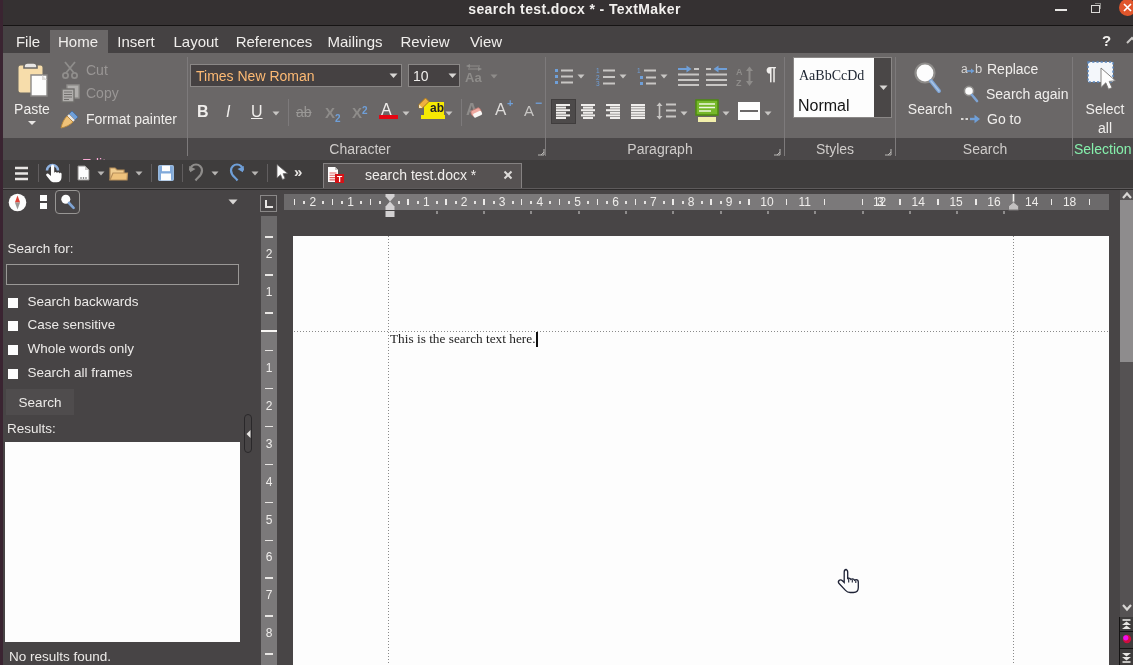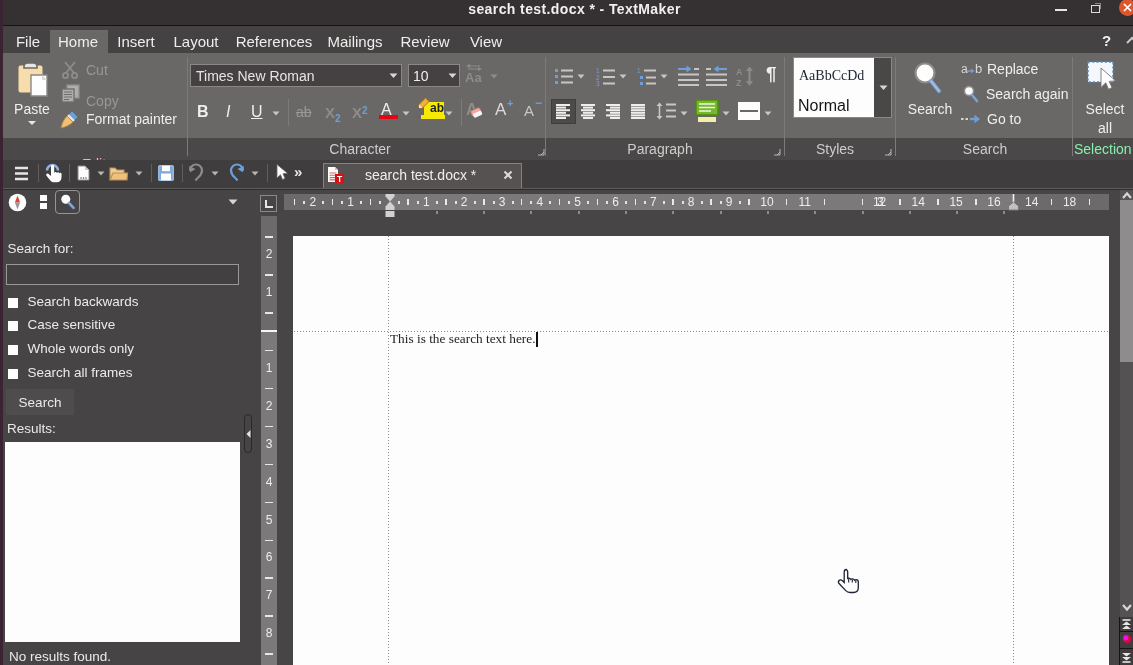--- a/index.html
+++ b/index.html
@@ -76,31 +76,31 @@
  <circle cx="4.5" cy="14.5" r="2.6" fill="none" stroke="#8f8d8b" stroke-width="1.8"></circle>
  <circle cx="13.5" cy="14.5" r="2.6" fill="none" stroke="#8f8d8b" stroke-width="1.8"></circle>
 </svg>
 <div class="txt" style="left:86px;top:62px;font-size:14px;color:#999695;">Cut</div>
 
 <svg style="left:61px;top:84px;" width="19" height="19" viewBox="0 0 19 19">
  <rect x="6" y="1" width="12" height="13" fill="#b0aeac" stroke="#8f8d8b" stroke-width="1.4"></rect>
  <rect x="1" y="5" width="12" height="13" fill="#b0aeac" stroke="#706e6c" stroke-width="1.4"></rect>
  <path d="M3 8 h8 M3 10.5 h8 M3 13 h8 M3 15.5 h5" stroke="#706e6c" stroke-width="1"></path>
 </svg>
-<div class="txt" style="left:86px;top:85px;font-size:14px;color:#999695;margin-top:8px;">Copy</div>
+<div class="txt" style="left:86px;top:85px;font-size:14px;color:#999695;">Copy</div>
 
 <svg style="left:60px;top:109px;" width="20" height="20" viewBox="0 0 20 20">
  <path d="M12 2 L18 8 L15 11 L9 5 Z" fill="#6f9fd8" stroke="#4a6f9e" stroke-width="1"></path>
  <path d="M9 5 L15 11 L13 13 L7 7 Z" fill="#e8e6e4" stroke="#9a9896" stroke-width="0.8"></path>
  <path d="M7 7 L13 13 C10 16 6 18 1 19 C2 14 4 10 7 7 Z" fill="#efc278" stroke="#b88a40" stroke-width="1"></path>
 </svg>
 <div class="txt" style="left:86px;top:111px;font-size:14px;color:#f0eeec;">Format painter</div>
 
 <div class="abs" style="left:190px;top:64px;width:212px;height:23px;background:#454142;border:1px solid #8a8786;box-sizing:border-box;"></div>
-<div class="txt" style="left:196px;top:68px;font-size:14px;color:#e5e5e5;">Times New Roman</div>
+<div class="txt" style="left:196px;top:68px;font-size:14px;color:#fdba74;">Times New Roman</div>
 <svg style="left:389px;top:73px;" width="9" height="6" viewBox="0 0 9 6">
     <path d="M0.5 0.5 L4.5 5 L8.5 0.5 Z" fill="#d8d6d4"></path>
   </svg>
 
 <div class="abs" style="left:408px;top:64px;width:52px;height:23px;background:#454142;border:1px solid #8a8786;box-sizing:border-box;"></div>
 <div class="txt" style="left:413px;top:68px;font-size:14px;color:#f0eeec;">10</div>
 <svg style="left:448px;top:73px;" width="9" height="6" viewBox="0 0 9 6">
     <path d="M0.5 0.5 L4.5 5 L8.5 0.5 Z" fill="#d8d6d4"></path>
   </svg>
 

